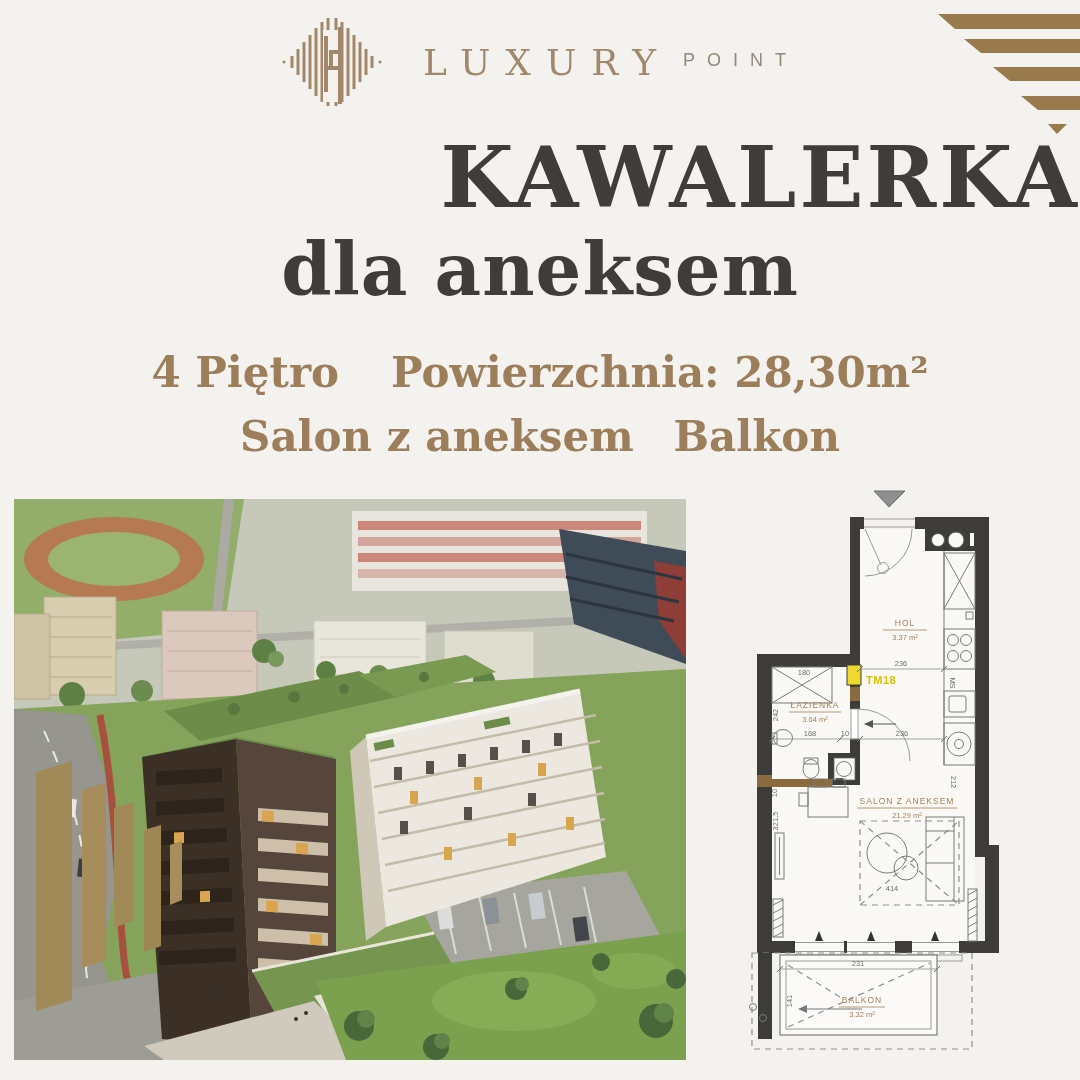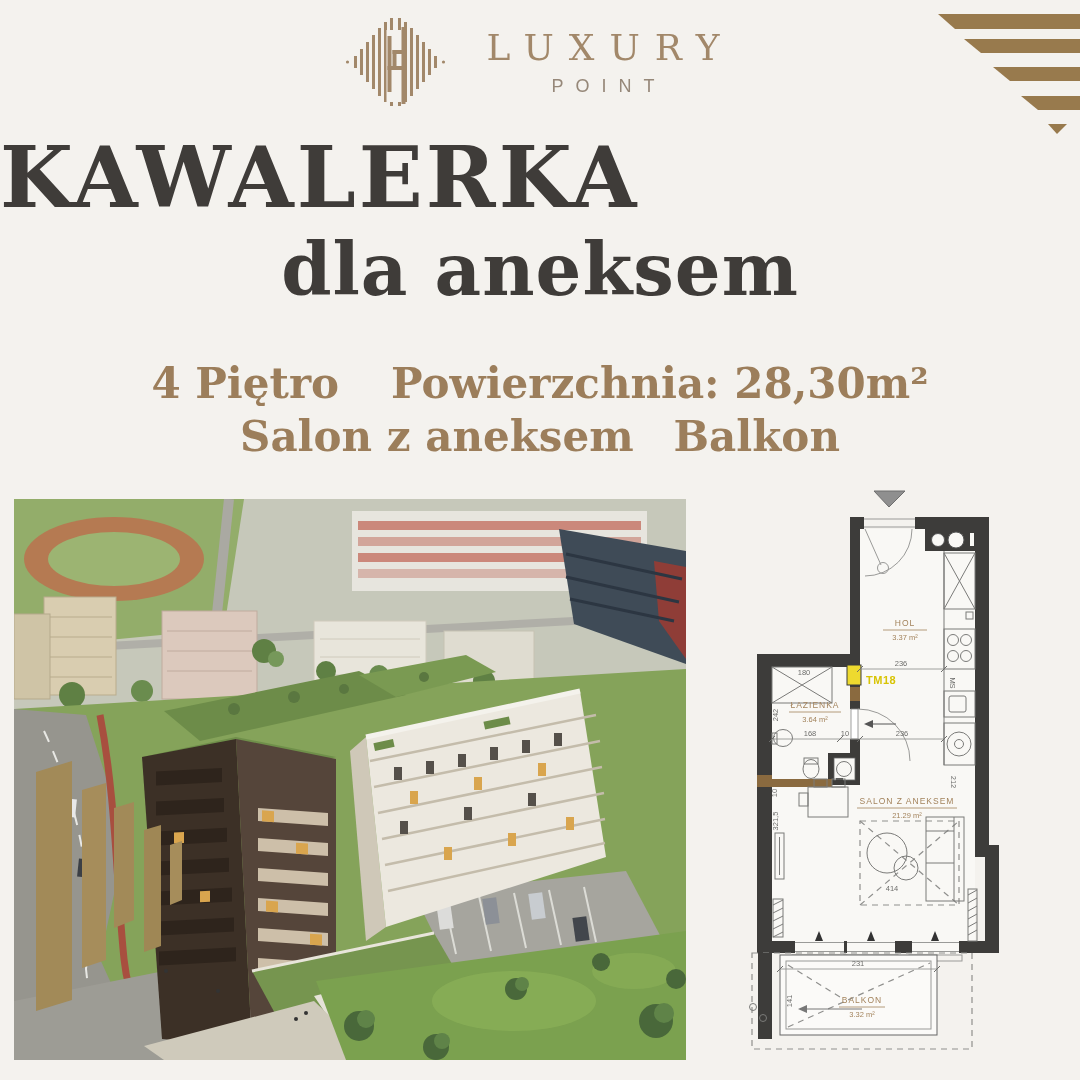--- a/index.html
+++ b/index.html
@@ -1,32 +1,32 @@
 <!DOCTYPE html>
 <html><head>
 <meta charset="utf-8">
 <style>
   html,body{margin:0;padding:0;}
   .canvas{position:relative;width:1080px;height:1080px;background:#f4f2ee;overflow:hidden;
           font-family:"DejaVu Serif",serif;}
   
   .logo{position:absolute;top:12px;left:50%;transform:translateX(-50%);
         display:flex;align-items:center;gap:26px;}
-  .logo-text{display:flex;flex-direction:column;align-items:center;}
+  .logo-text{display:flex;flex-direction:row;align-items:flex-start;}
   .brand-name{font-size:36px;letter-spacing:15px;color:#a2886a;font-weight:400;text-indent:15px;}
   .brand-sub{font-size:18px;letter-spacing:12px;color:#968879;margin-top:8px;
              font-family:"Liberation Sans",sans-serif;text-indent:12px;}
   
-  .title{position:absolute;top:136px;left:0;right:0;text-align:left;
-         font-size:84px;font-weight:700;letter-spacing:3px;color:#3f3c39;line-height:1;}
+  .title{position:absolute;top:136px;left:0;right:0;text-align:right;
+         font-size:84px;font-weight:700;letter-spacing:3px;color:#3f3c39;line-height:1;padding-left:24px;}
   .subtitle{position:absolute;top:234px;left:0;right:0;text-align:center;
          font-size:72px;font-weight:700;letter-spacing:1px;color:#3f3c39;line-height:1;}
   .spec-row{position:absolute;left:0;right:0;display:flex;justify-content:center;
             font-size:42px;font-weight:700;color:#9c7e5b;line-height:1;}
-  .spec-row1{top:363px;gap:52px;text-align:center;}
+  .spec-row1{top:352px;gap:52px;text-align:center;}
   .spec-row2{top:416px;gap:40px;}
   
   .corner-stripes{position:absolute;top:0;right:0;}
   .photo{position:absolute;left:14px;top:499px;width:672px;height:561px;overflow:hidden;}
   .gold-bars{position:absolute;left:14px;top:748px;}
   .plan{position:absolute;left:744px;top:487px;}
   
   .w{fill:#3d3c3a;}
   .gw{fill:#8a6a3f;}
   .thin{stroke:#9a9a98;stroke-width:1;fill:none;}

